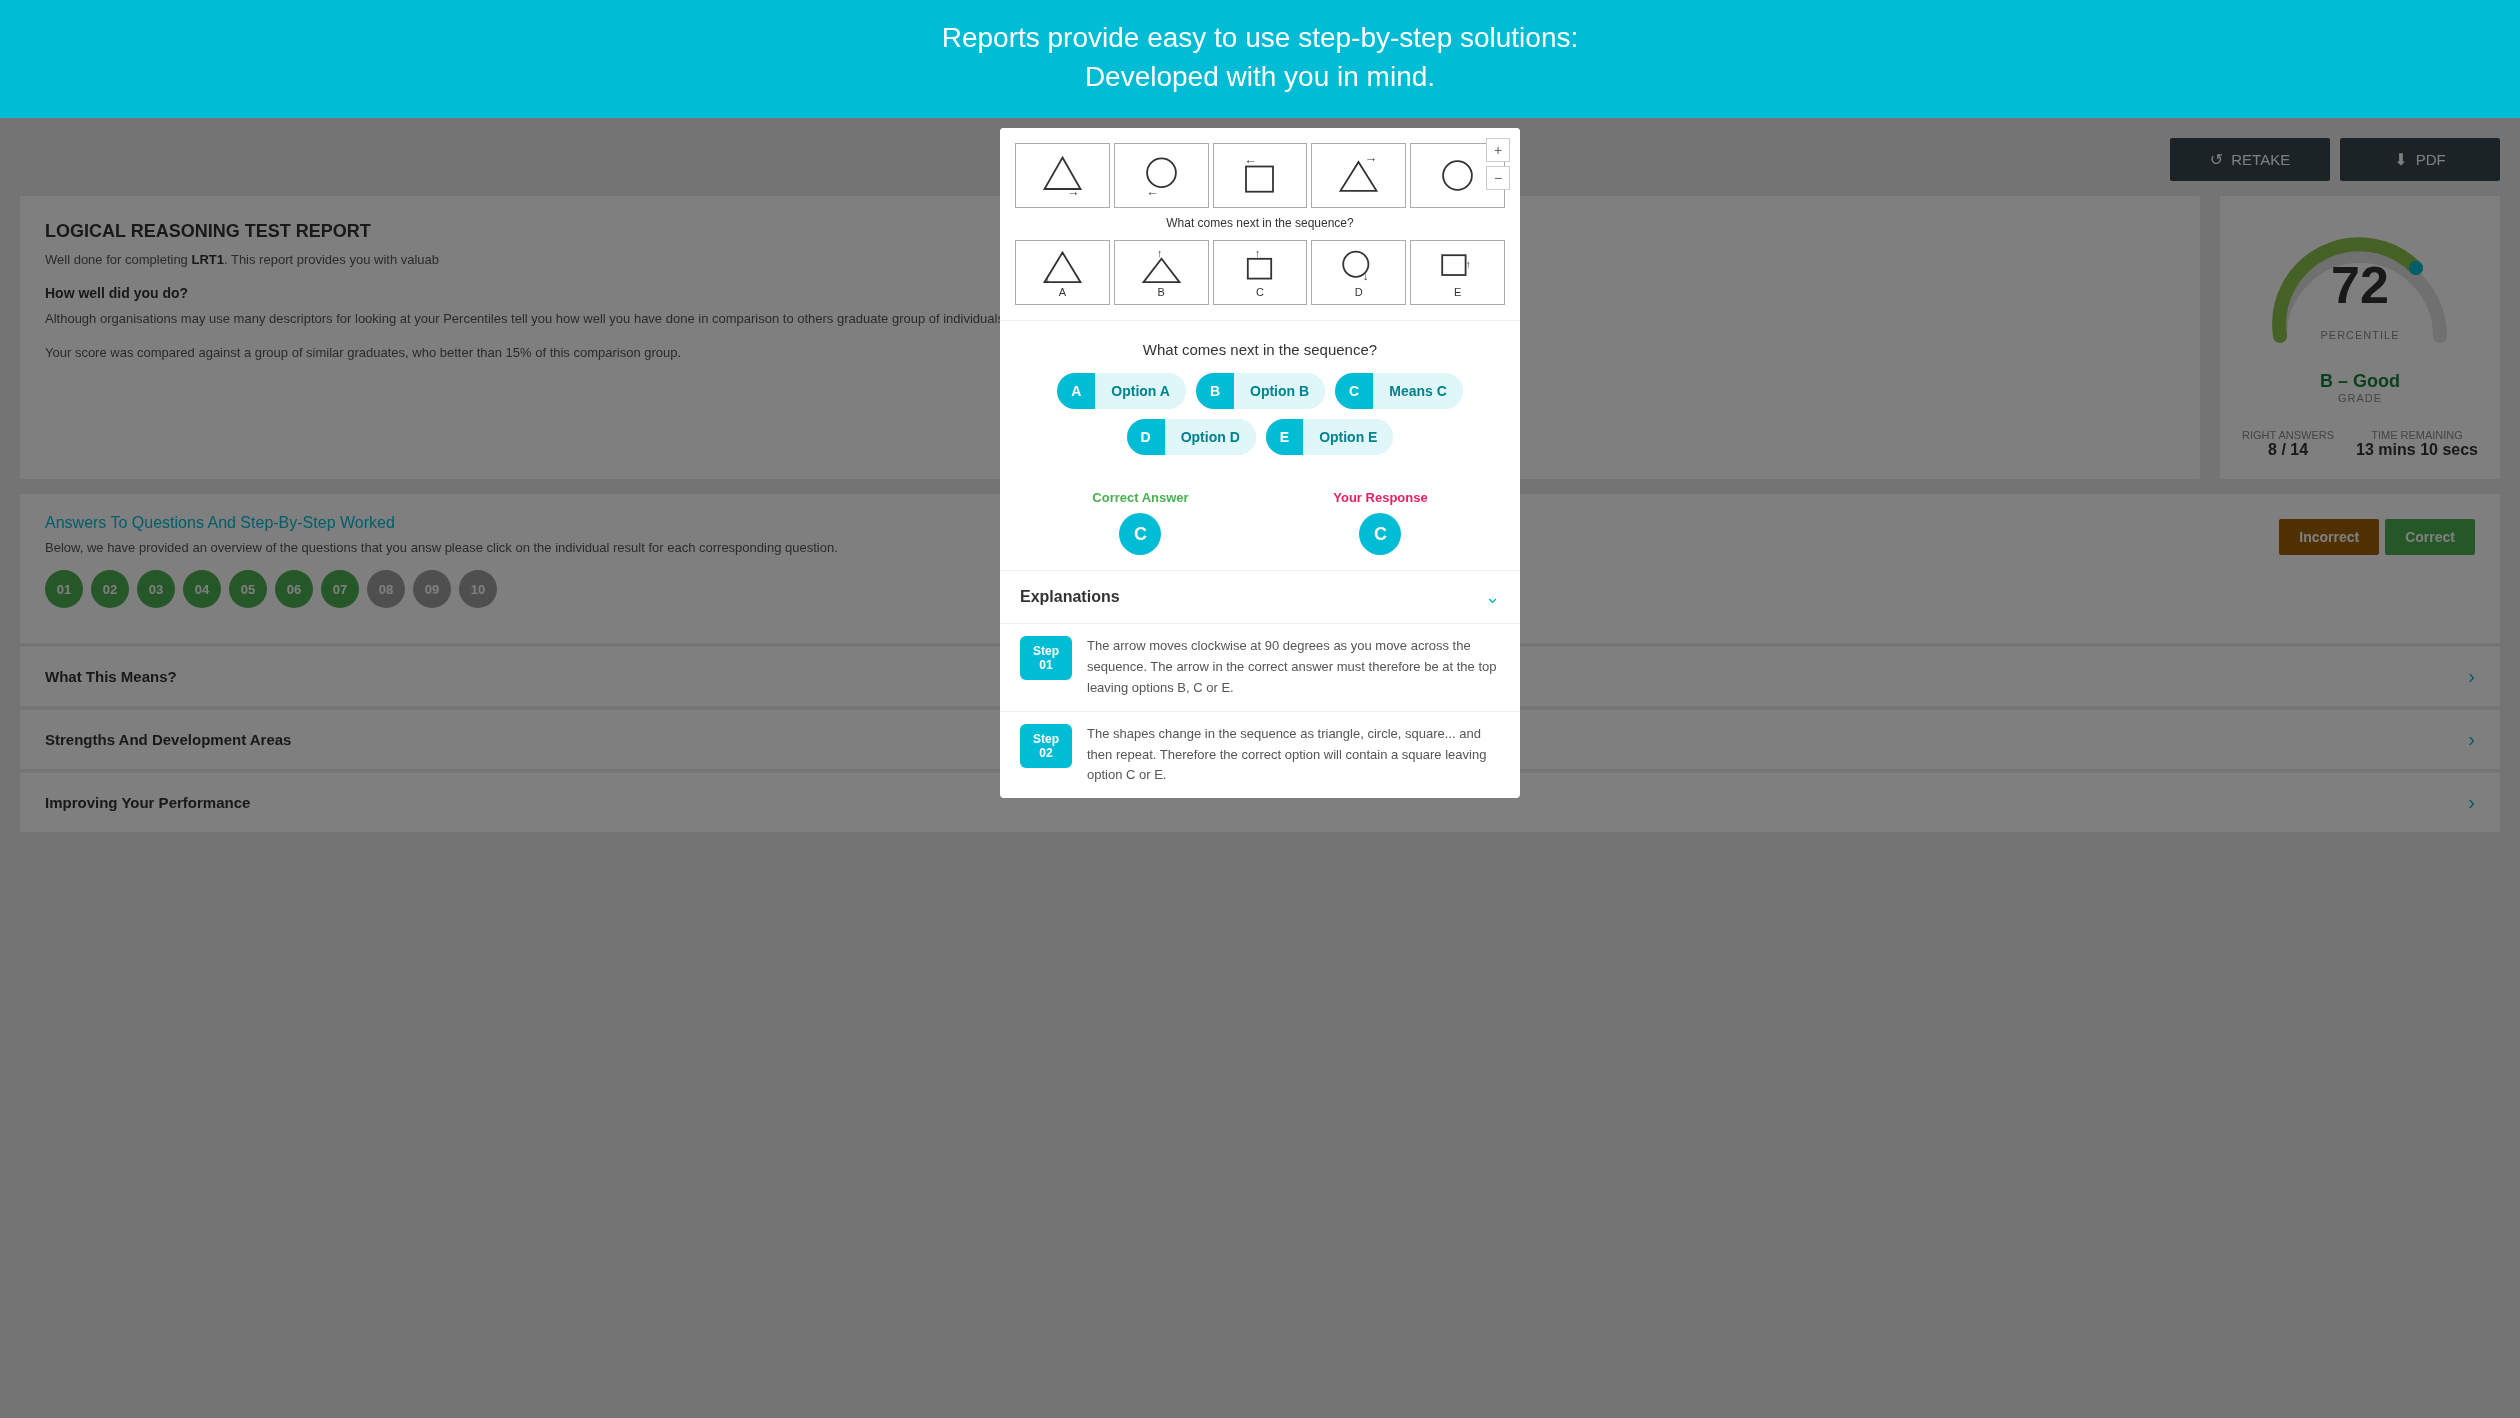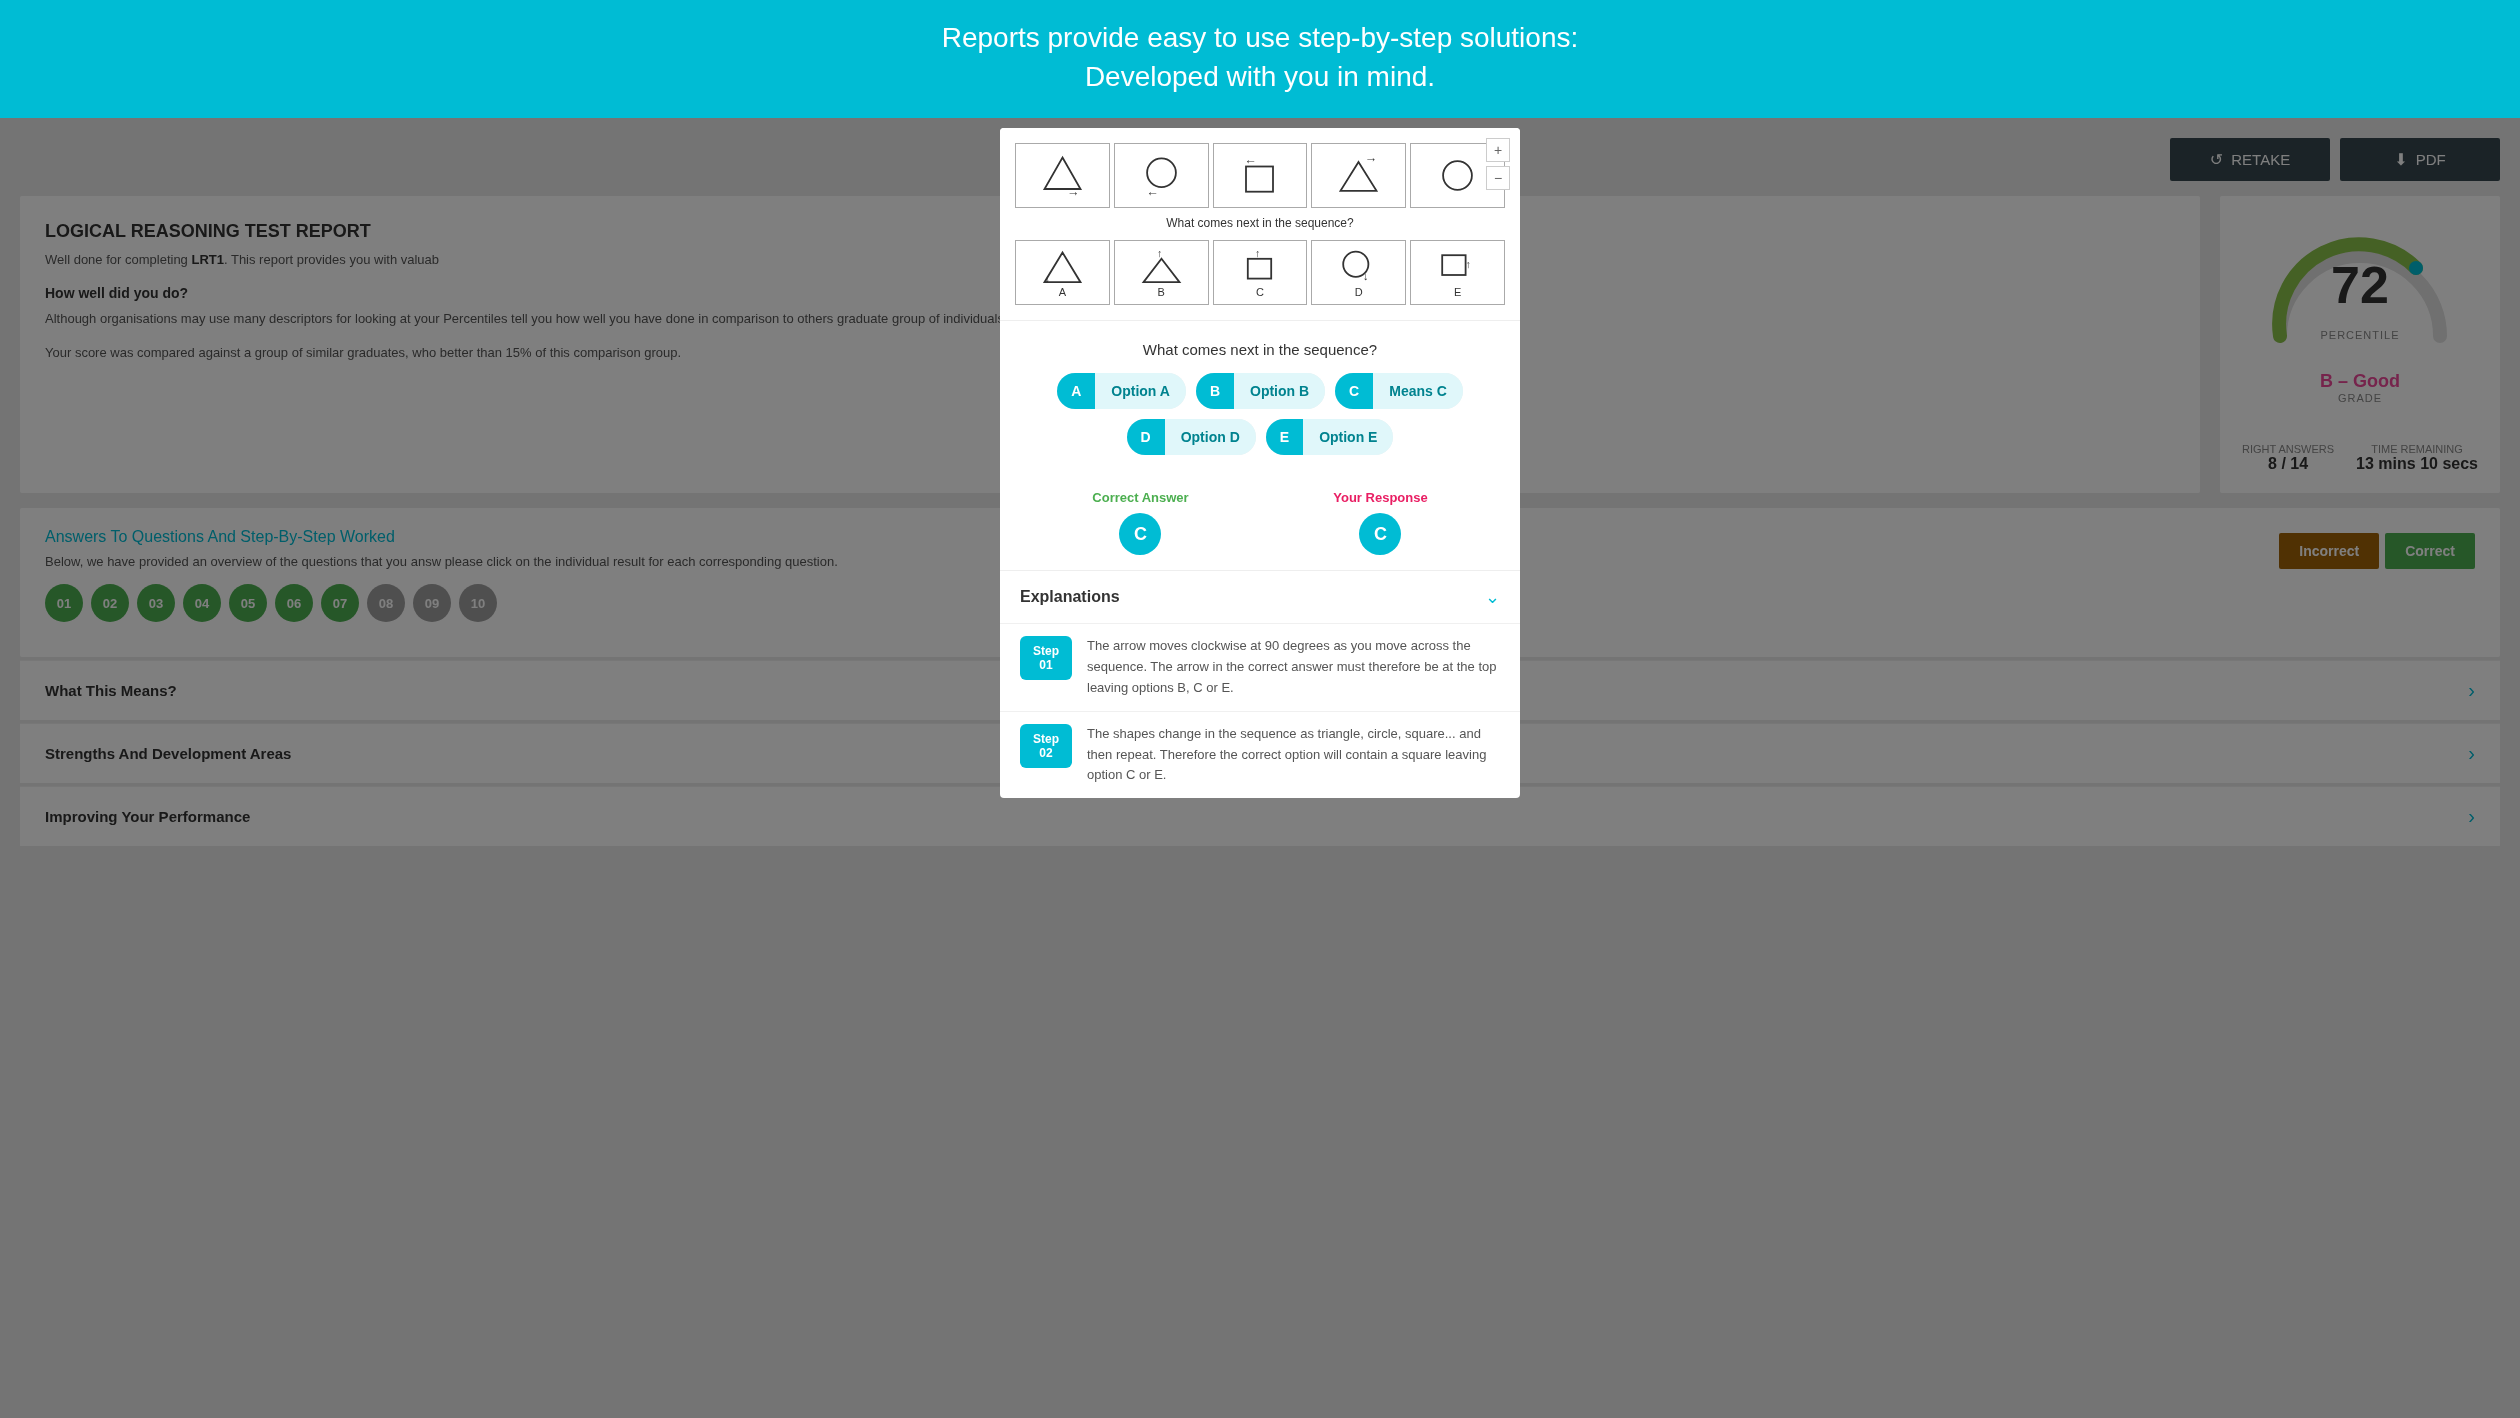--- a/index.html
+++ b/index.html
@@ -135,35 +135,35 @@
       left: 50%;
       transform: translateX(-50%);
       font-size: 11px;
       color: #888;
       letter-spacing: 1px;
     }
 
     .grade-text {
       font-size: 18px;
       font-weight: bold;
-      color: #ec4899;
+      color: #15803d;
       margin-top: 5px;
     }
 
     .grade-subtext {
       font-size: 11px;
       color: #888;
       letter-spacing: 1px;
       margin-bottom: 15px;
     }
 
     .stats-row {
       display: flex;
       gap: 22px;
-      margin-top: 24px;
+      margin-top: 10px;
     }
 
     .stat-item { text-align: center; }
 
     .stat-label {
       font-size: 11px;
       color: #888;
       display: block;
     }
 

